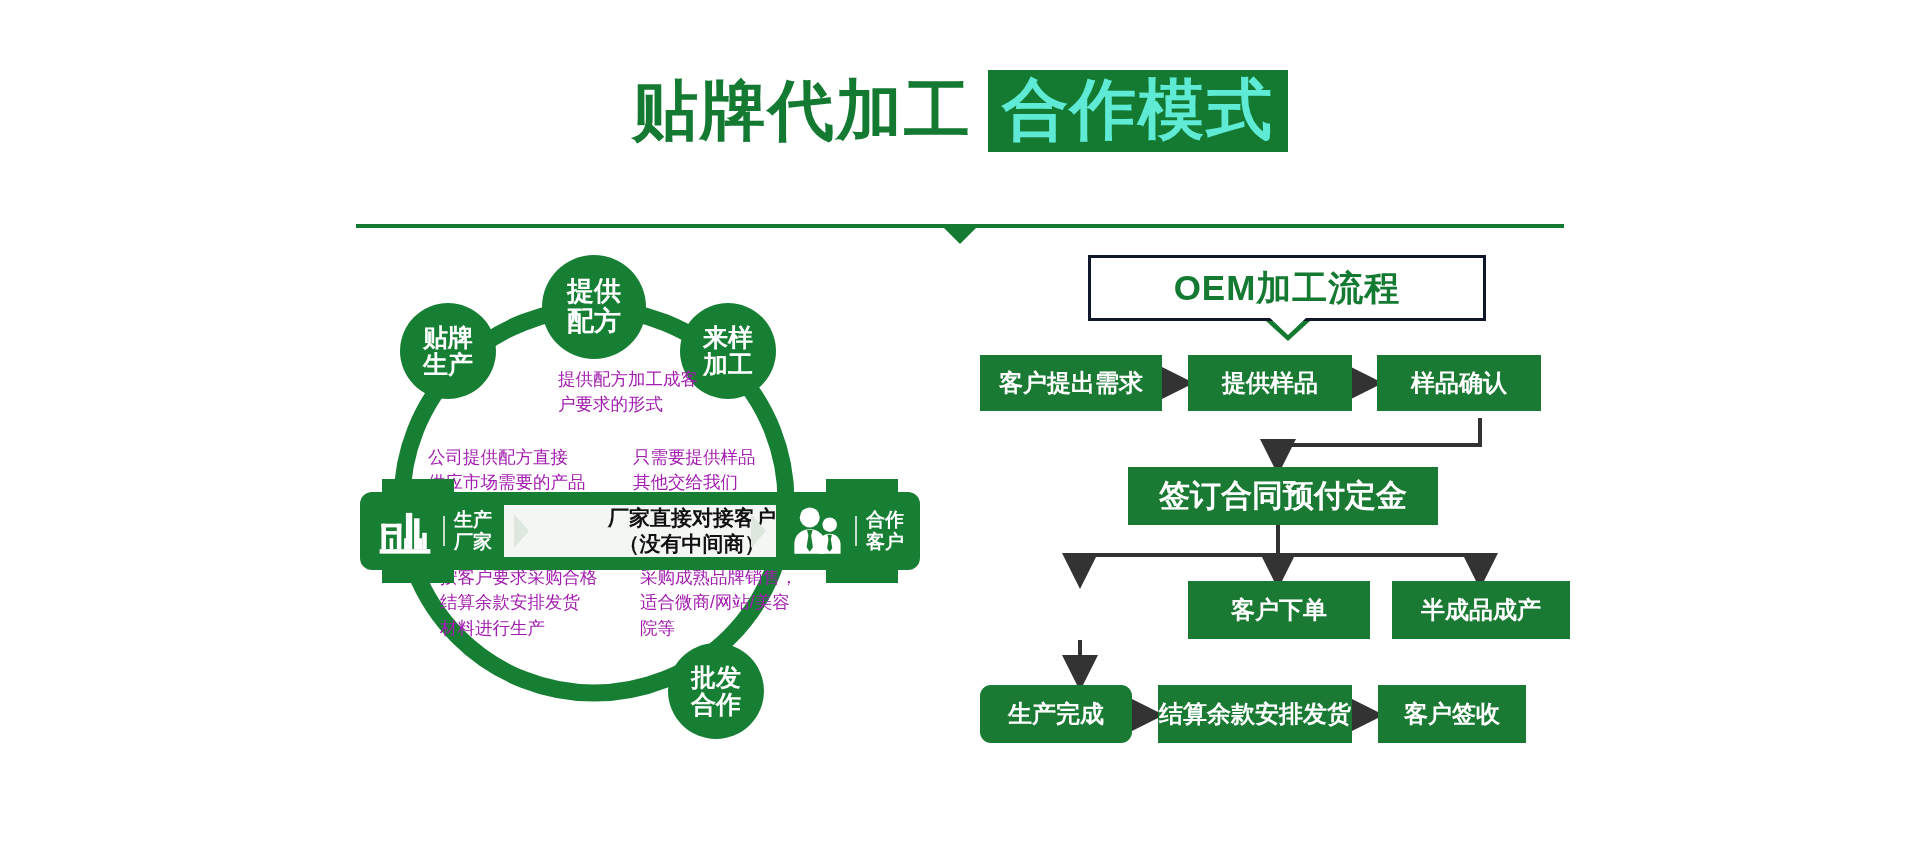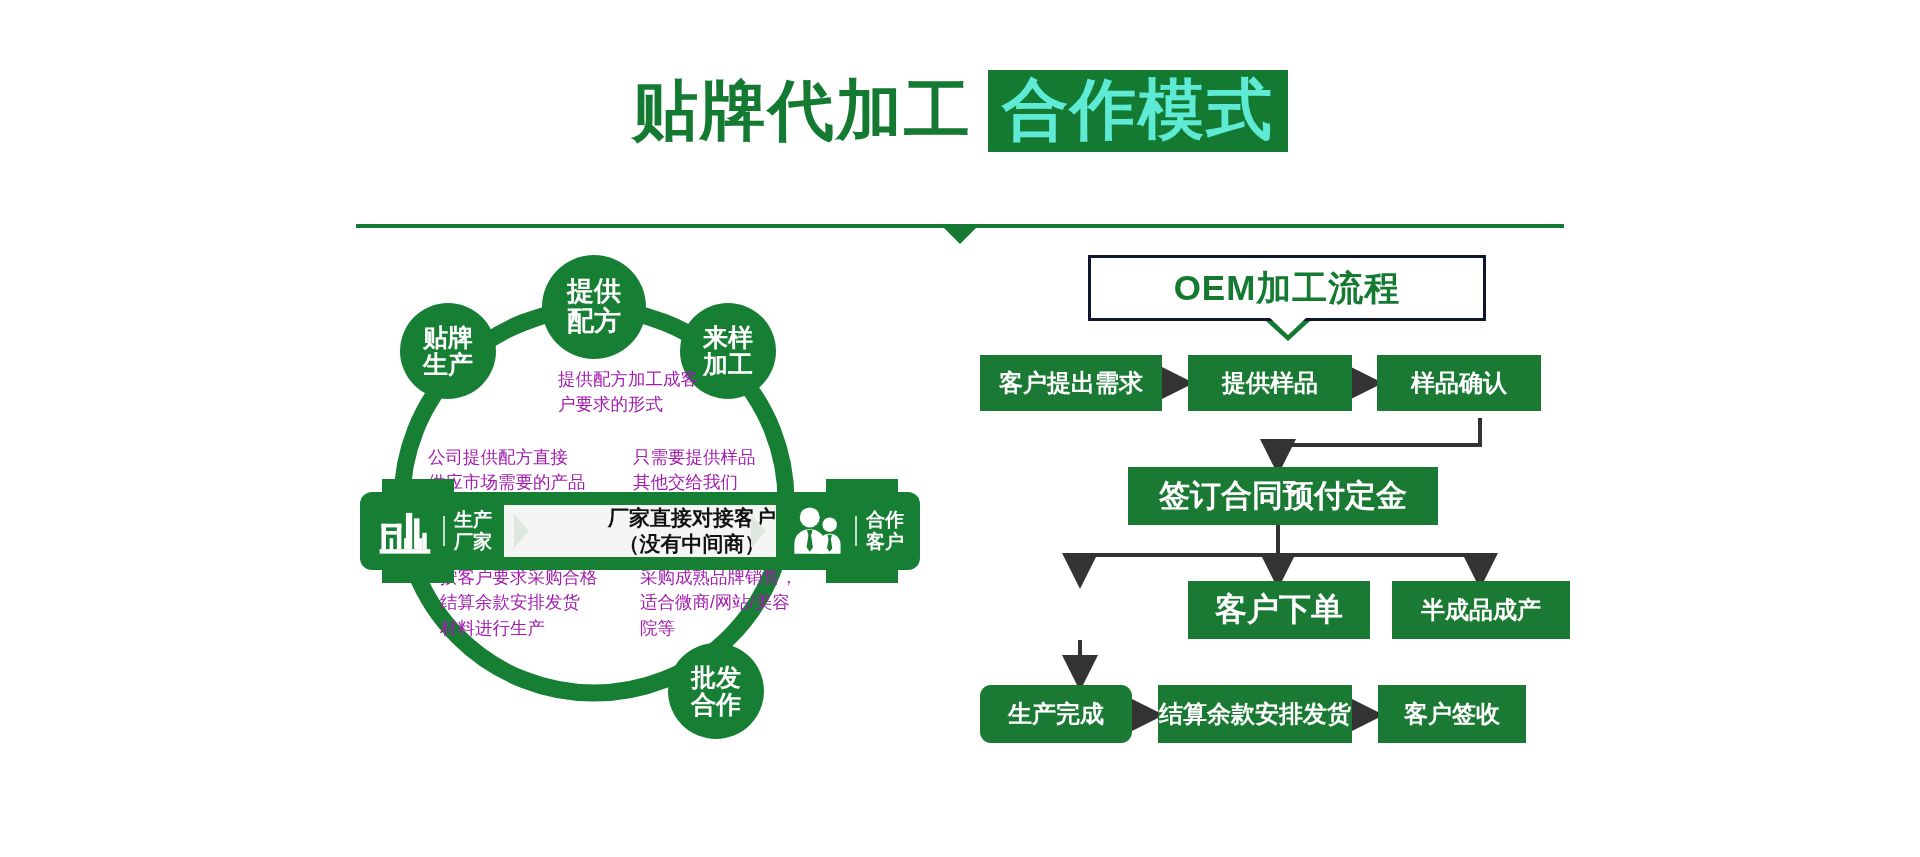--- a/index.html
+++ b/index.html
@@ -354,21 +354,21 @@
       <span>提供样品</span>
     </div>
     <div class="box" style="top:100px; left:397px; width:164px; height:56px; font-size:24px;">
       <span>样品确认</span>
     </div>
 
     <div class="box" style="top:212px; left:148px; width:310px; height:58px; font-size:31px;">
       <span>签订合同预付定金</span>
     </div>
 
-    <div class="box" style="top:326px; left:208px; width:182px; height:58px; font-size:32px;">
+    <div class="box" style="top:326px; left:208px; width:182px; height:58px; font-size:24px;">
       <span>客户下单</span>
     </div>
     <div class="box" style="top:326px; left:412px; width:178px; height:58px; font-size:24px;">
       <span>半成品成产</span>
     </div>
 
     <div class="box" style="top:430px; left:0px; width:152px; height:58px; font-size:24px;border-radius:11px;">
       <span>生产完成</span>
     </div>
     <div class="box" style="top:430px; left:178px; width:194px; height:58px; font-size:24px;">

